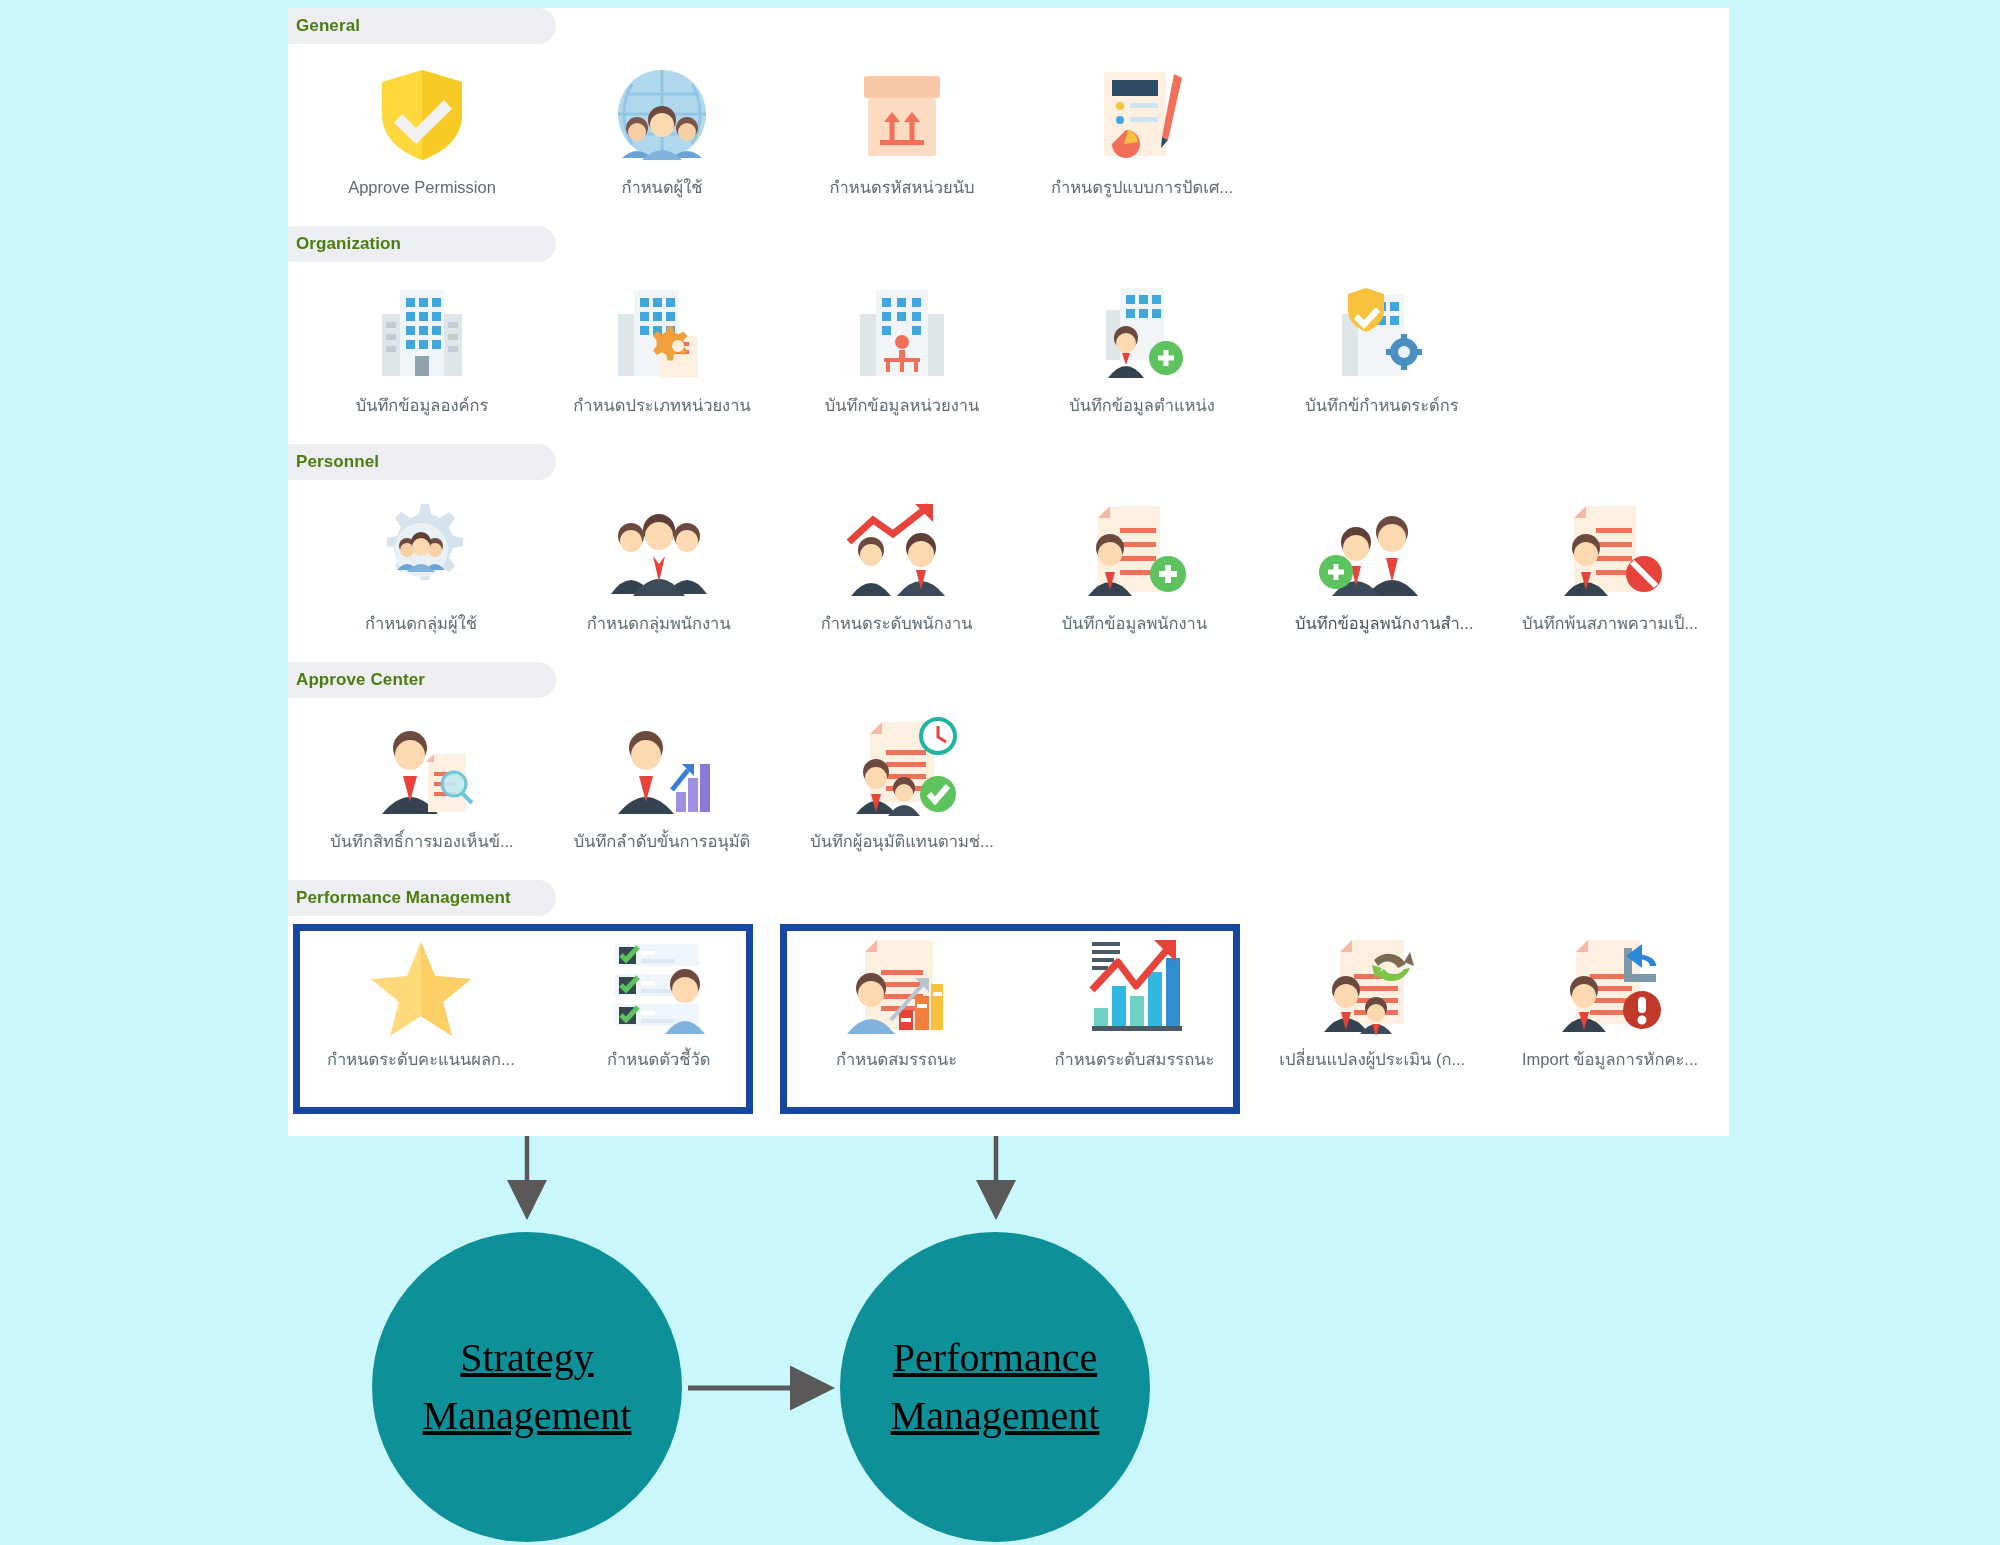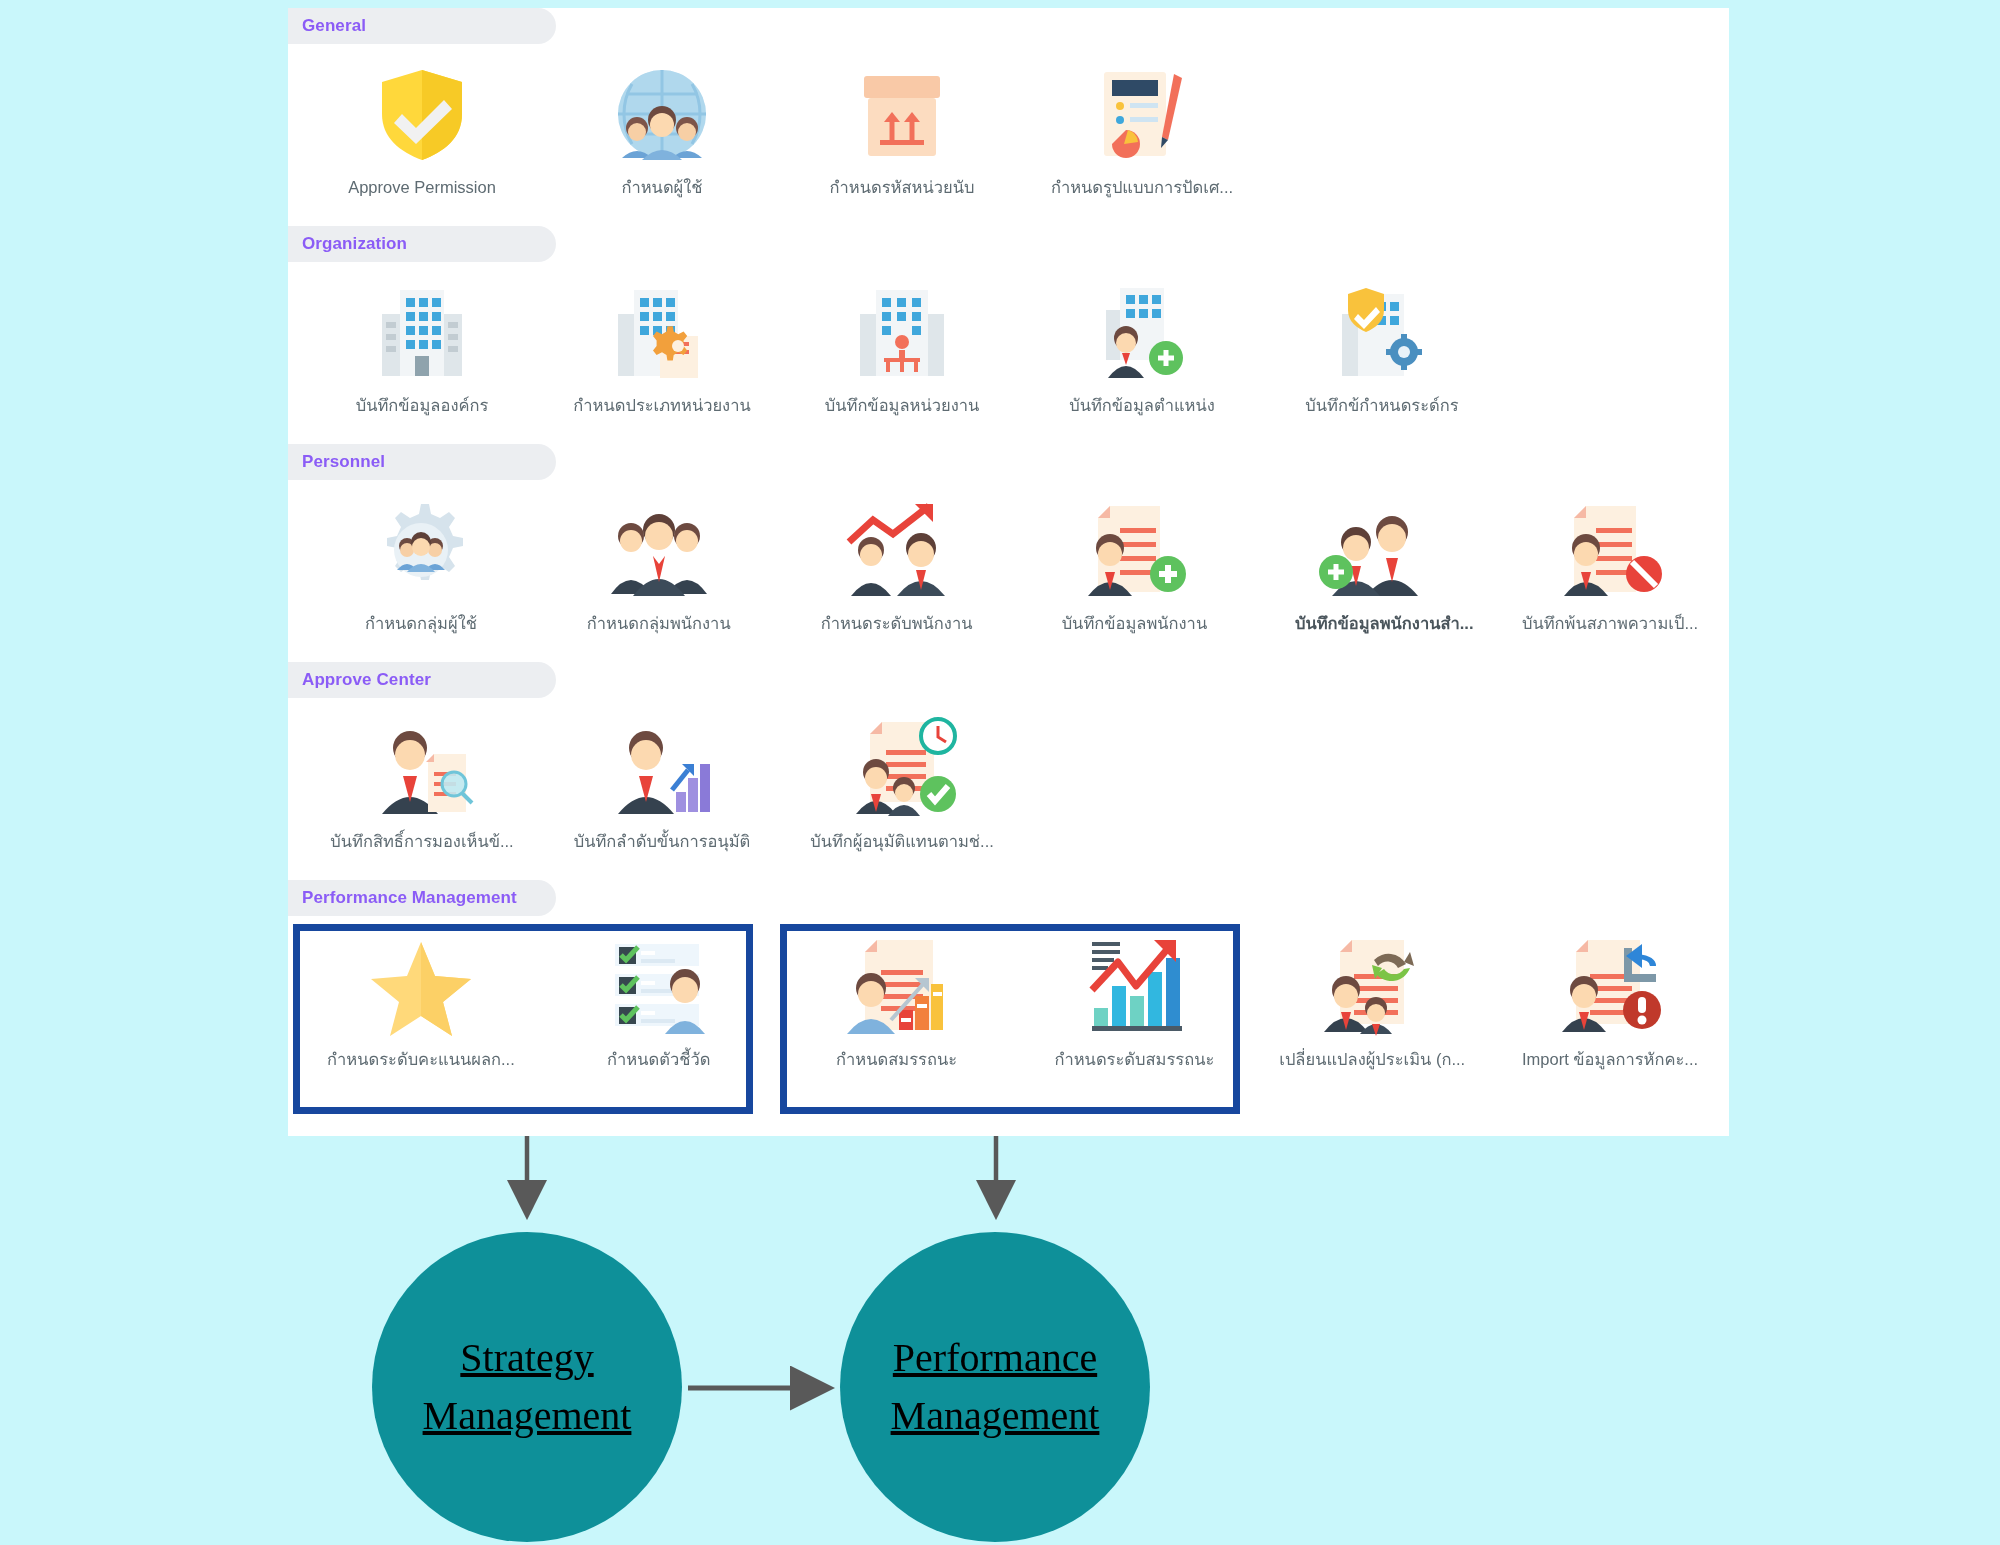--- a/index.html
+++ b/index.html
@@ -27,22 +27,22 @@
     width: 268px;
     background: #eceef1;
     border-top-right-radius: 18px;
     border-bottom-right-radius: 18px;
     display: flex;
     align-items: center;
   }
   .sec-head .sec-title {
     font-size: 17px;
     font-weight: 700;
-    color: #8b5cf6;
-    padding-left: 14px;
+    color: #4d7c0f;
+    padding-left: 8px;
     letter-spacing: .1px;
     white-space: nowrap;
   }
   .sec-head.wide { width: 268px; }
 
   
   .row {
     display: flex;
     padding-left: 14px;
     height: 182px;
@@ -63,21 +63,21 @@
   }
   .cell .glyph svg { display:block; width:100%; height:100%; }
   .cell .lbl {
     margin-top: 12px;
     font-size: 16.5px;
     color: #5e6b72;
     white-space: nowrap;
     text-align: center;
     line-height: 1.1;
   }
-  .cell .lbl.bold { font-weight: 700; color:#4a555c;margin-left:24px; }
+  .cell .lbl.bold { font-weight: 400; color:#4a555c;margin-left:24px; }
 
   
   #pm-row { position: relative; height: 200px; padding-left: 14px; display: flex; }
   .hl-box {
     position: absolute;
     border: 7px solid #17479e;
     background: transparent;
     pointer-events: none;
     z-index: 5;
   }

